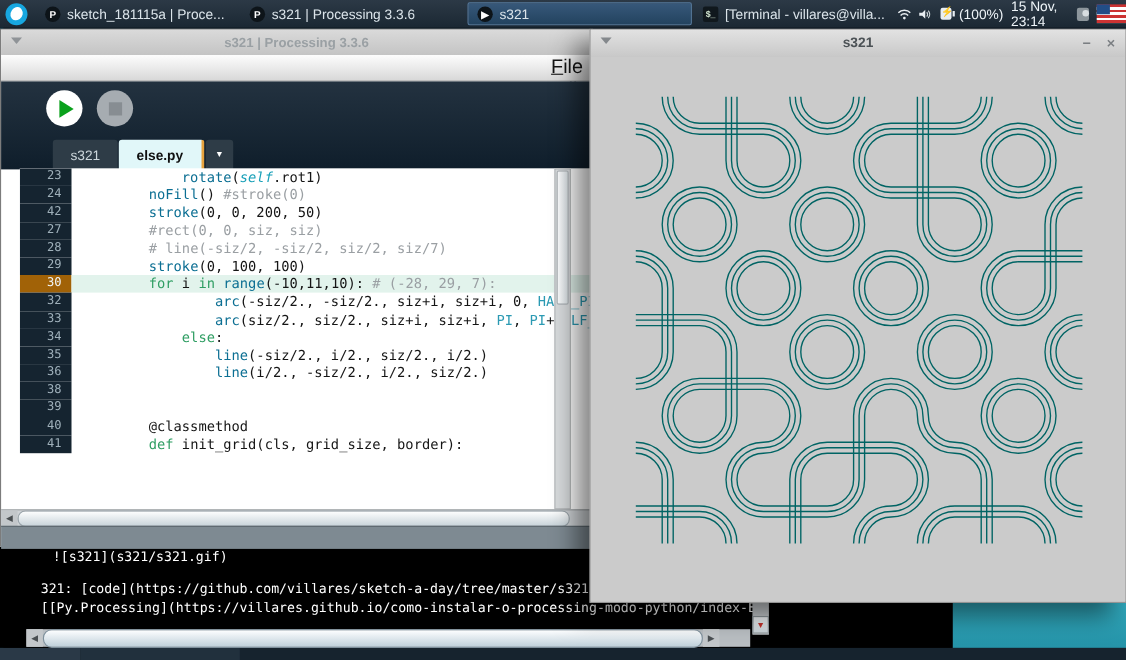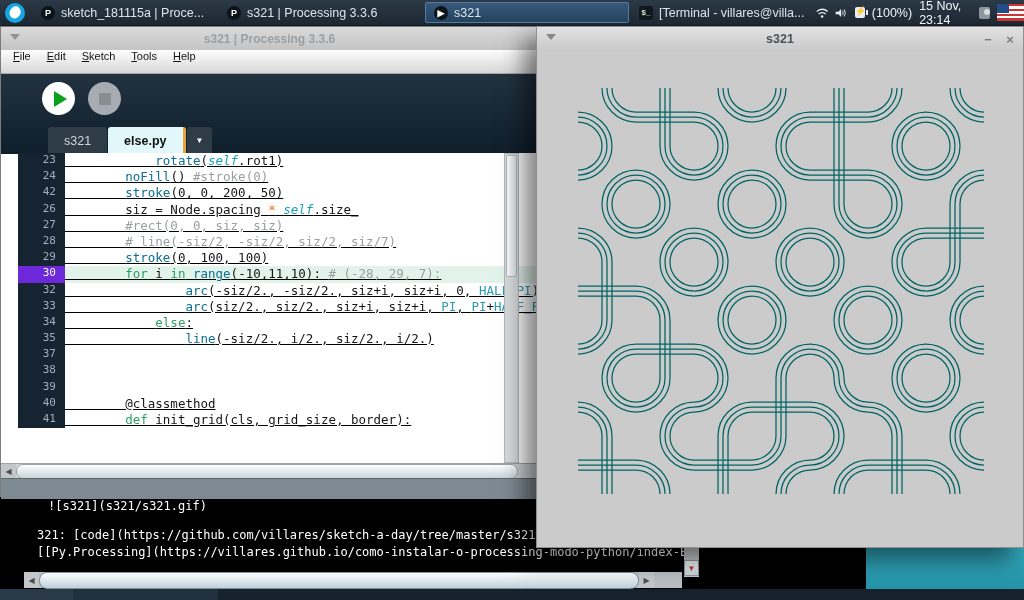--- a/index.html
+++ b/index.html
@@ -46,22 +46,22 @@
 
   
   #ide{position:absolute;left:0;top:26px;width:539px;height:471px;background:#fff;
     border:1px solid #7c7c7c;box-sizing:border-box;z-index:10;}
   #ide-titlebar{height:23px;background:linear-gradient(#dadada,#c4c4c4);position:relative;
     display:flex;align-items:center;justify-content:center;
     font-size:12px;font-weight:bold;color:#9aa0a4;}
   .tb-menu-arrow{position:absolute;left:9px;top:7px;width:0;height:0;
     border-left:5px solid transparent;border-right:5px solid transparent;border-top:6px solid #8f9397;}
   #ide-menubar{height:23px;background:linear-gradient(#fdfdfd,#d8d8d8);
-    border-bottom:1px solid #a6a6a6;display:flex;align-items:flex-start;
-    font-size:11px;color:#141414;padding-left:4px;}
+    border-bottom:1px solid #a6a6a6;display:flex;align-items:flex-end;
+    font-size:18px;color:#141414;padding-left:4px;flex-direction:column;}
   #ide-menubar .menu-item{padding:0 8px;}
   #ide-header{height:80px;background:linear-gradient(#233240,#0f1e2b);position:relative;}
   .run-btn{position:absolute;left:41px;top:8px;width:33px;height:33px;border-radius:50%;
     background:#fff;display:flex;align-items:center;justify-content:center;}
   .run-btn .tri{width:0;height:0;border-left:13px solid #0aa11c;
     border-top:8px solid transparent;border-bottom:8px solid transparent;margin-left:4px;}
   .stop-btn{position:absolute;left:87px;top:8px;width:33px;height:33px;border-radius:50%;
     background:#a6acb1;display:flex;align-items:center;justify-content:center;}
   .stop-btn .sq{width:12px;height:12px;background:#878d92;}
   #tabs{position:absolute;left:47px;bottom:0;display:flex;height:27px;font-size:12.5px;}
@@ -69,22 +69,22 @@
     background:#2e3c47;color:#ccd6db;border-radius:3px 3px 0 0;margin-right:1px;}
   .tab.active{background:#e1f7f9;color:#101010;font-weight:bold;border-right:3px solid #e8a33d;}
   .tab.dropdown{padding:0 9px;font-size:8px;color:#fff;}
 
   
   #editor{position:absolute;left:17px;top:126px;width:537px;height:310px;background:#fff;overflow:hidden;}
   .ed-row{height:16.2px;line-height:16.2px;display:flex;white-space:pre;}
   .ed-row.hl .code{background:#e2f3ec;}
   .gut{flex:0 0 47px;background:#152430;color:#9fb0ba;text-align:right;
     padding-right:9px;box-sizing:border-box;font:11px "DejaVu Sans Mono",monospace;}
-  .ed-row.hl .gut{background:#6d28d9;color:#f2f6f8;}
-  .code{flex:1;font:12.5px "DejaVu Sans Mono",monospace;padding-left:0;text-decoration:underline;}
+  .ed-row.hl .gut{background:#a16207;color:#f2f6f8;}
+  .code{flex:1;font:12.5px "DejaVu Sans Mono",monospace;padding-left:10px;}
   .tk-fn{color:#0c6f93}.tk-kw{color:#2f9e63}.tk-sf{color:#18a0b8;font-style:italic}
   .tk-cn{color:#2b9ab3}.tk-op{color:#ef7012}.tk-st{color:#7c4b96}
   .tk-cm{color:#9a9fa3}.tk-p{color:#151515}
   #ed-vscroll{position:absolute;right:19px;top:126px;width:15px;height:310px;
     background:#d7dadc;border:1px solid #b4b7b9;box-sizing:border-box;}
   #ed-vscroll .thumb{margin:1px;height:120px;background:linear-gradient(90deg,#fbfcfd,#d9e0e4);
     border:1px solid #aeb4b8;border-radius:2px;}
   #ed-hscroll{position:absolute;left:0;top:436px;width:537px;height:15px;
     background:#cfd3d6;border-top:1px solid #9fa3a6;box-sizing:border-box;display:flex;}
   .scr-arrow{width:15px;height:100%;background:#c3c7ca;color:#4a4f52;font-size:8px;
@@ -184,30 +184,29 @@
     <div id="tabs">
         <div class="tab">s321</div>
         <div class="tab active">else.py</div>
         <div class="tab dropdown">▼</div>
       </div>
   </div>
   <div id="editor">
       <div class="ed-row"><span class="gut">23</span><span class="code"><span class="tk-p">            </span><span class="tk-fn">rotate</span><span class="tk-p">(</span><span class="tk-sf">self</span><span class="tk-p">.rot1)</span></span></div>
       <div class="ed-row"><span class="gut">24</span><span class="code"><span class="tk-p">        </span><span class="tk-fn">noFill</span><span class="tk-p">() </span><span class="tk-cm">#stroke(0)</span></span></div>
       <div class="ed-row"><span class="gut">42</span><span class="code"><span class="tk-p">        </span><span class="tk-fn">stroke</span><span class="tk-p">(0, 0, 200, 50)</span></span></div>
-      <div class="ed-row"><span class="gut">26</span><span class="code"><span class="tk-p">        siz = Node.spacing </span><span class="tk-op">*</span><span class="tk-p"> </span><span class="tk-sf">self</span><span class="tk-p">.size_</span></span></div>
       <div class="ed-row"><span class="gut">27</span><span class="code"><span class="tk-p">        </span><span class="tk-cm">#rect(0, 0, siz, siz)</span></span></div>
       <div class="ed-row"><span class="gut">28</span><span class="code"><span class="tk-p">        </span><span class="tk-cm"># line(-siz/2, -siz/2, siz/2, siz/7)</span></span></div>
       <div class="ed-row"><span class="gut">29</span><span class="code"><span class="tk-p">        </span><span class="tk-fn">stroke</span><span class="tk-p">(0, 100, 100)</span></span></div>
       <div class="ed-row hl"><span class="gut">30</span><span class="code"><span class="tk-p">        </span><span class="tk-kw">for</span><span class="tk-p"> i </span><span class="tk-kw">in</span><span class="tk-p"> </span><span class="tk-fn">range</span><span class="tk-p">(-10,11,10): </span><span class="tk-cm"># (-28, 29, 7):</span></span></div>
       <div class="ed-row"><span class="gut">32</span><span class="code"><span class="tk-p">                </span><span class="tk-fn">arc</span><span class="tk-p">(-siz/2., -siz/2., siz+i, siz+i, 0, </span><span class="tk-cn">HALF_PI</span><span class="tk-p">)</span></span></div>
       <div class="ed-row"><span class="gut">33</span><span class="code"><span class="tk-p">                </span><span class="tk-fn">arc</span><span class="tk-p">(siz/2., siz/2., siz+i, siz+i, </span><span class="tk-cn">PI</span><span class="tk-p">, </span><span class="tk-cn">PI</span><span class="tk-p">+</span><span class="tk-cn">HALF_PI</span></span></div>
       <div class="ed-row"><span class="gut">34</span><span class="code"><span class="tk-p">            </span><span class="tk-kw">else</span><span class="tk-p">:</span></span></div>
       <div class="ed-row"><span class="gut">35</span><span class="code"><span class="tk-p">                </span><span class="tk-fn">line</span><span class="tk-p">(-siz/2., i/2., siz/2., i/2.)</span></span></div>
-      <div class="ed-row"><span class="gut">37</span><span class="code"><span class="tk-p"></span></span></div>
+      <div class="ed-row"><span class="gut">36</span><span class="code"><span class="tk-p">                </span><span class="tk-fn">line</span><span class="tk-p">(i/2., -siz/2., i/2., siz/2.)</span></span></div>
       <div class="ed-row"><span class="gut">38</span><span class="code"><span class="tk-p"></span></span></div>
       <div class="ed-row"><span class="gut">39</span><span class="code"><span class="tk-p"></span></span></div>
       <div class="ed-row"><span class="gut">40</span><span class="code"><span class="tk-p">        @classmethod</span></span></div>
       <div class="ed-row"><span class="gut">41</span><span class="code"><span class="tk-p">        </span><span class="tk-kw">def</span><span class="tk-p"> init_grid(cls, grid_size, border):</span></span></div>
     </div>
   <div id="ed-vscroll">
       <div class="thumb"></div>
     </div>
   <div id="ed-hscroll">
     <div class="scr-arrow">◀</div>

